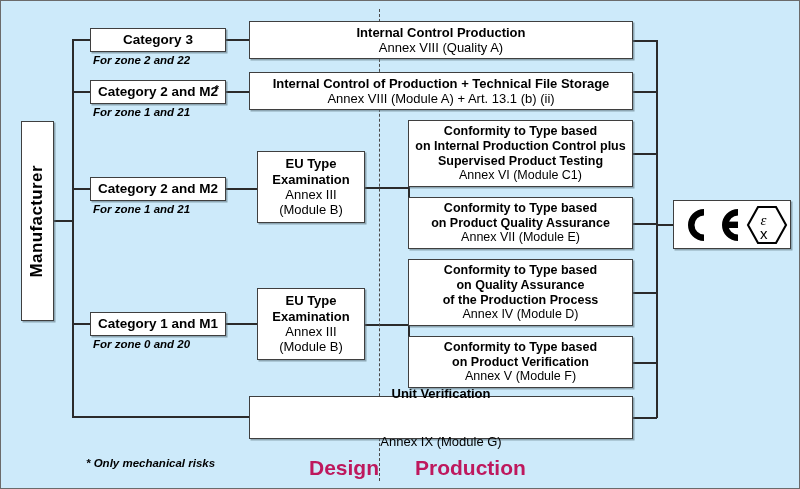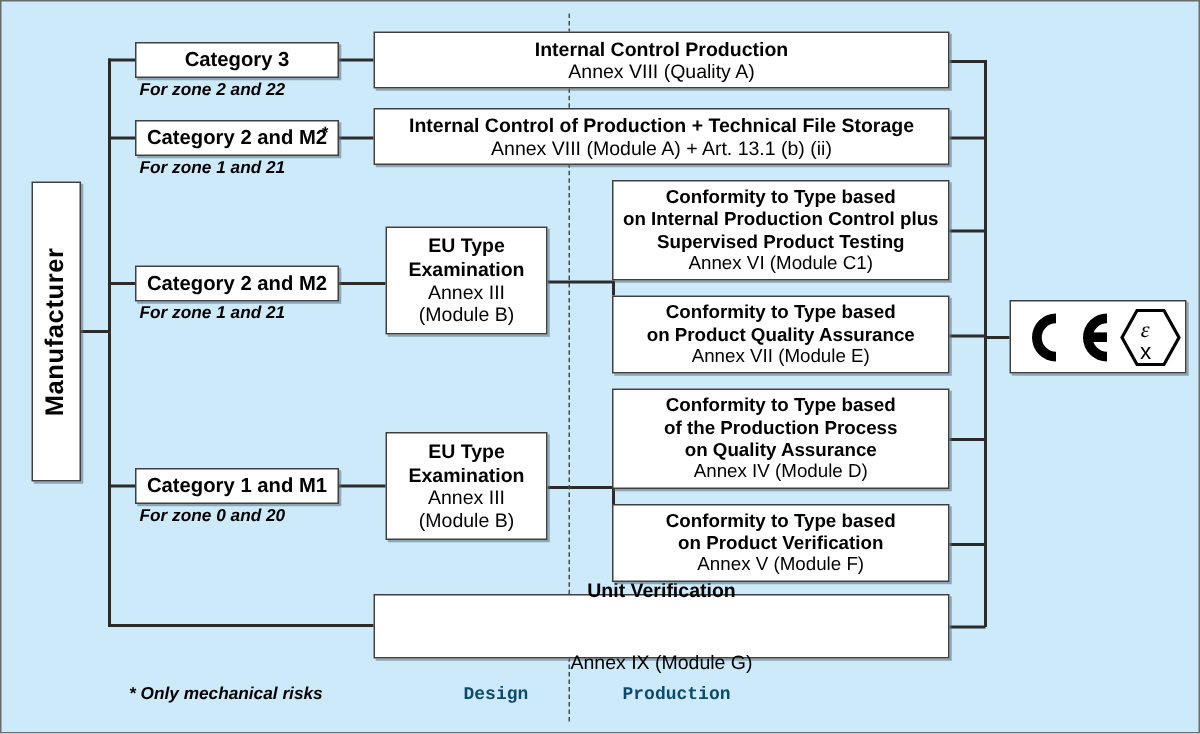--- a/index.html
+++ b/index.html
@@ -123,26 +123,25 @@
   #divider {
     position: absolute;
     left: 378px; top: 8px; width: 0; height: 472px;
     border-left: 1.6px dashed #4a4a4a;
     z-index: 2;
   }
 
   
   .caption {
     position: absolute;
-    font-size: 12px;
+    font-size: 21px;
     font-weight: bold;
-    color: #0c4a6e;
+    color: #be185d;
     z-index: 3;
     white-space: nowrap;
-    font-family: Liberation Mono, monospace;
   }
   #cap-design { left: 308px; top: 455px; }
   #cap-prod   { left: 414px; top: 455px; }
 
   #footnote {
     position: absolute;
     left: 85px; top: 456px;
     font-size: 11.5px;
     font-style: italic;
     font-weight: bold;
@@ -260,22 +259,22 @@
   </div>
 
   <div id="confE" class="box conf">
     <span class="bold ln-row">Conformity to Type based</span>
     <span class="bold ln-row">on Product Quality Assurance</span>
     <span class="reg ln-row">Annex  VII (Module E)</span>
   </div>
 
   <div id="confD" class="box conf">
     <span class="bold ln-row">Conformity to Type based</span>
+    <span class="bold ln-row">on Quality Assurance</span>
     <span class="bold ln-row">of the Production Process</span>
-    <span class="bold ln-row">on Quality Assurance</span>
     <span class="reg ln-row">Annex  IV (Module D)</span>
   </div>
 
   <div id="confF" class="box conf">
     <span class="bold ln-row">Conformity to Type based</span>
     <span class="bold ln-row">on Product Verification</span>
     <span class="reg ln-row">Annex  V (Module F)</span>
   </div>
 
   <div id="cemark" class="box">

